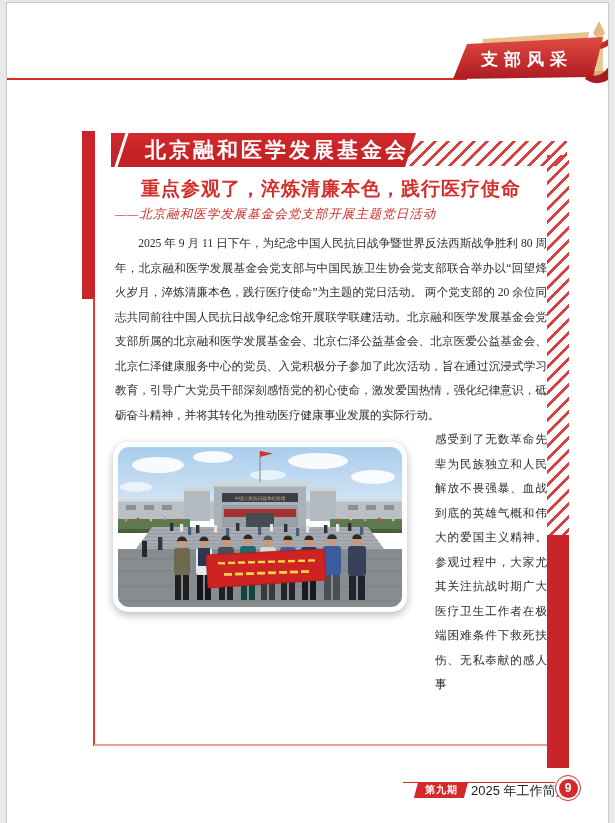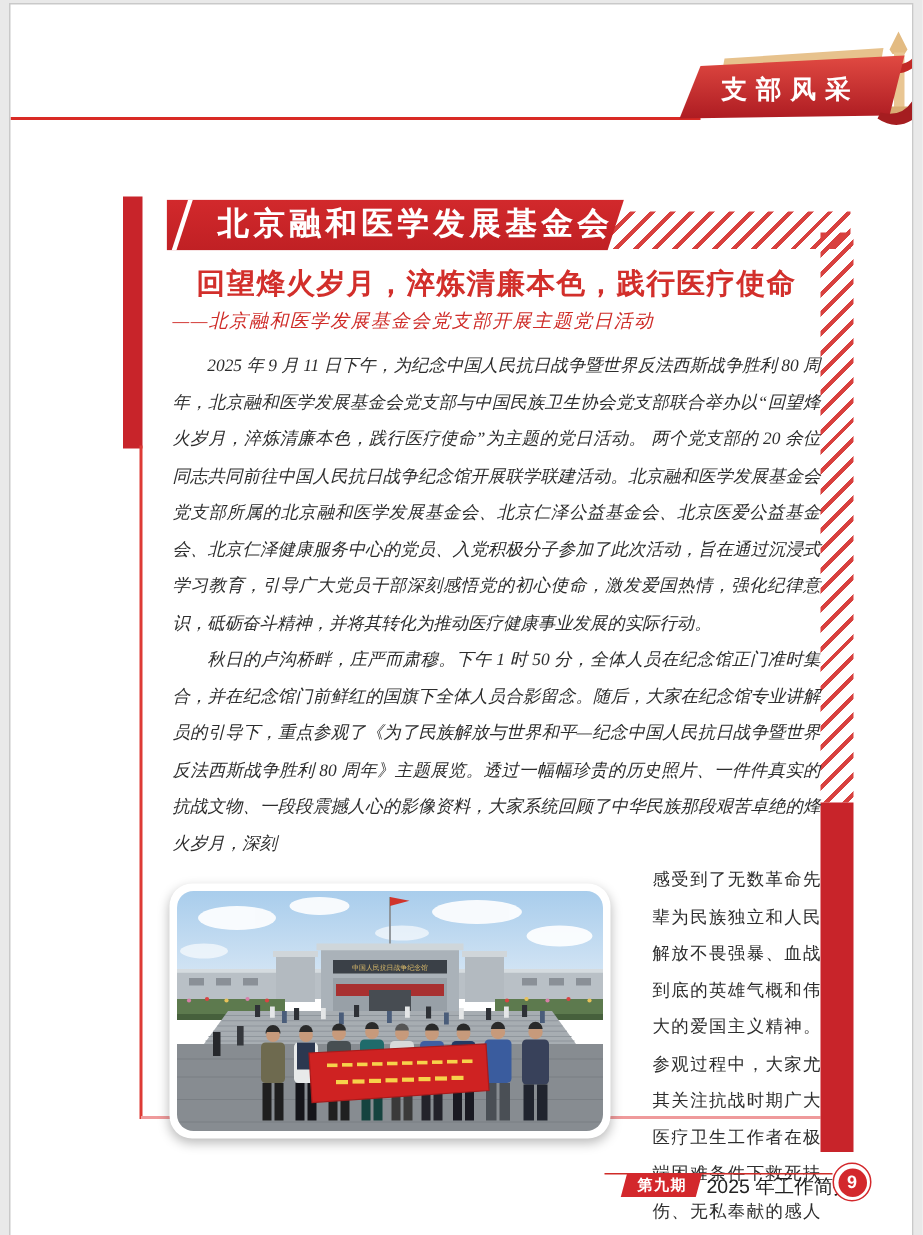--- a/index.html
+++ b/index.html
@@ -43,21 +43,21 @@
     font-family:"Liberation Serif", serif;
   }
 
   
   .body-text {
     position:absolute; left:108px; top:229px; width:432px;
     font-family:"Liberation Serif","DejaVu Serif",serif;
     font-size:11.6px; line-height:24.5px; color:#2d2d2d; text-align:justify;
   }
   .body-text p { margin:0; }
-  .body-text p.indent { text-indent:2em;font-style:italic; }
+  .body-text p.indent { text-indent:2em; }
 
   
   .photo-card {
     float:left; width:294px; height:170px; margin:14px 28px 70px -2px;
     background:#fff; border-radius:15px; padding:5px; box-sizing:border-box;
     box-shadow:0 3px 8px rgba(0,0,0,0.28);
   }
   .photo-card svg { width:284px; height:160px; border-radius:11px; display:block; }
 
   
@@ -112,26 +112,25 @@
   <div class="bottom-rule"></div>
   <div class="h-stripes"></div>
   <div class="v-stripes"></div>
   <div class="right-bar"></div>
 
   <div class="title-box">
     <div class="title-slash"></div>
     <span>北京融和医学发展基金会</span>
   </div>
 
-  <div class="headline">回望烽火岁月，淬炼清廉本色，践行医疗使命</div>
+  <div class="headline">重点参观了，淬炼清廉本色，践行医疗使命</div>
   <div class="subtitle">——北京融和医学发展基金会党支部开展主题党日活动</div>
 
   <div class="body-text">
     <p class="indent">2025 年 9 月 11 日下午，为纪念中国人民抗日战争暨世界反法西斯战争胜利 80 周年，北京融和医学发展基金会党支部与中国民族卫生协会党支部联合举办以“回望烽火岁月，淬炼清廉本色，践行医疗使命”为主题的党日活动。 两个党支部的 20 余位同志共同前往中国人民抗日战争纪念馆开展联学联建活动。北京融和医学发展基金会党支部所属的北京融和医学发展基金会、北京仁泽公益基金会、北京医爱公益基金会、北京仁泽健康服务中心的党员、入党积极分子参加了此次活动，旨在通过沉浸式学习教育，引导广大党员干部深刻感悟党的初心使命，激发爱国热情，强化纪律意识，砥砺奋斗精神，并将其转化为推动医疗健康事业发展的实际行动。</p>
-    <p class="indent">秋日的卢沟桥畔，庄严而肃穆。下午 1 时 50 分，全体人员在纪念馆正门准时集合，并在纪念馆门前鲜红的国旗下全体人员合影留念。随后，大家在纪念馆专业讲解员的引导下，重点参观了《为了民族解放与世界和平—纪念中国人民抗日战争暨世界反法西斯战争胜利 80 周年》主题展览。透过一幅幅珍贵的历史照片、一件件真实的抗战文物、一段段震撼人心的影像资料，大家系统回顾了中华民族那段艰苦卓绝的烽火岁月，深刻</p>
 
     <div class="photo-card">
       <svg viewBox="0 0 284 160">
         <defs>
           <linearGradient id="sky" x1="0" y1="0" x2="0" y2="1">
             <stop offset="0" stop-color="#a9cdec"></stop>
               <stop offset="1" stop-color="#ddeaf6"></stop>
           </linearGradient>
         </defs>
 

